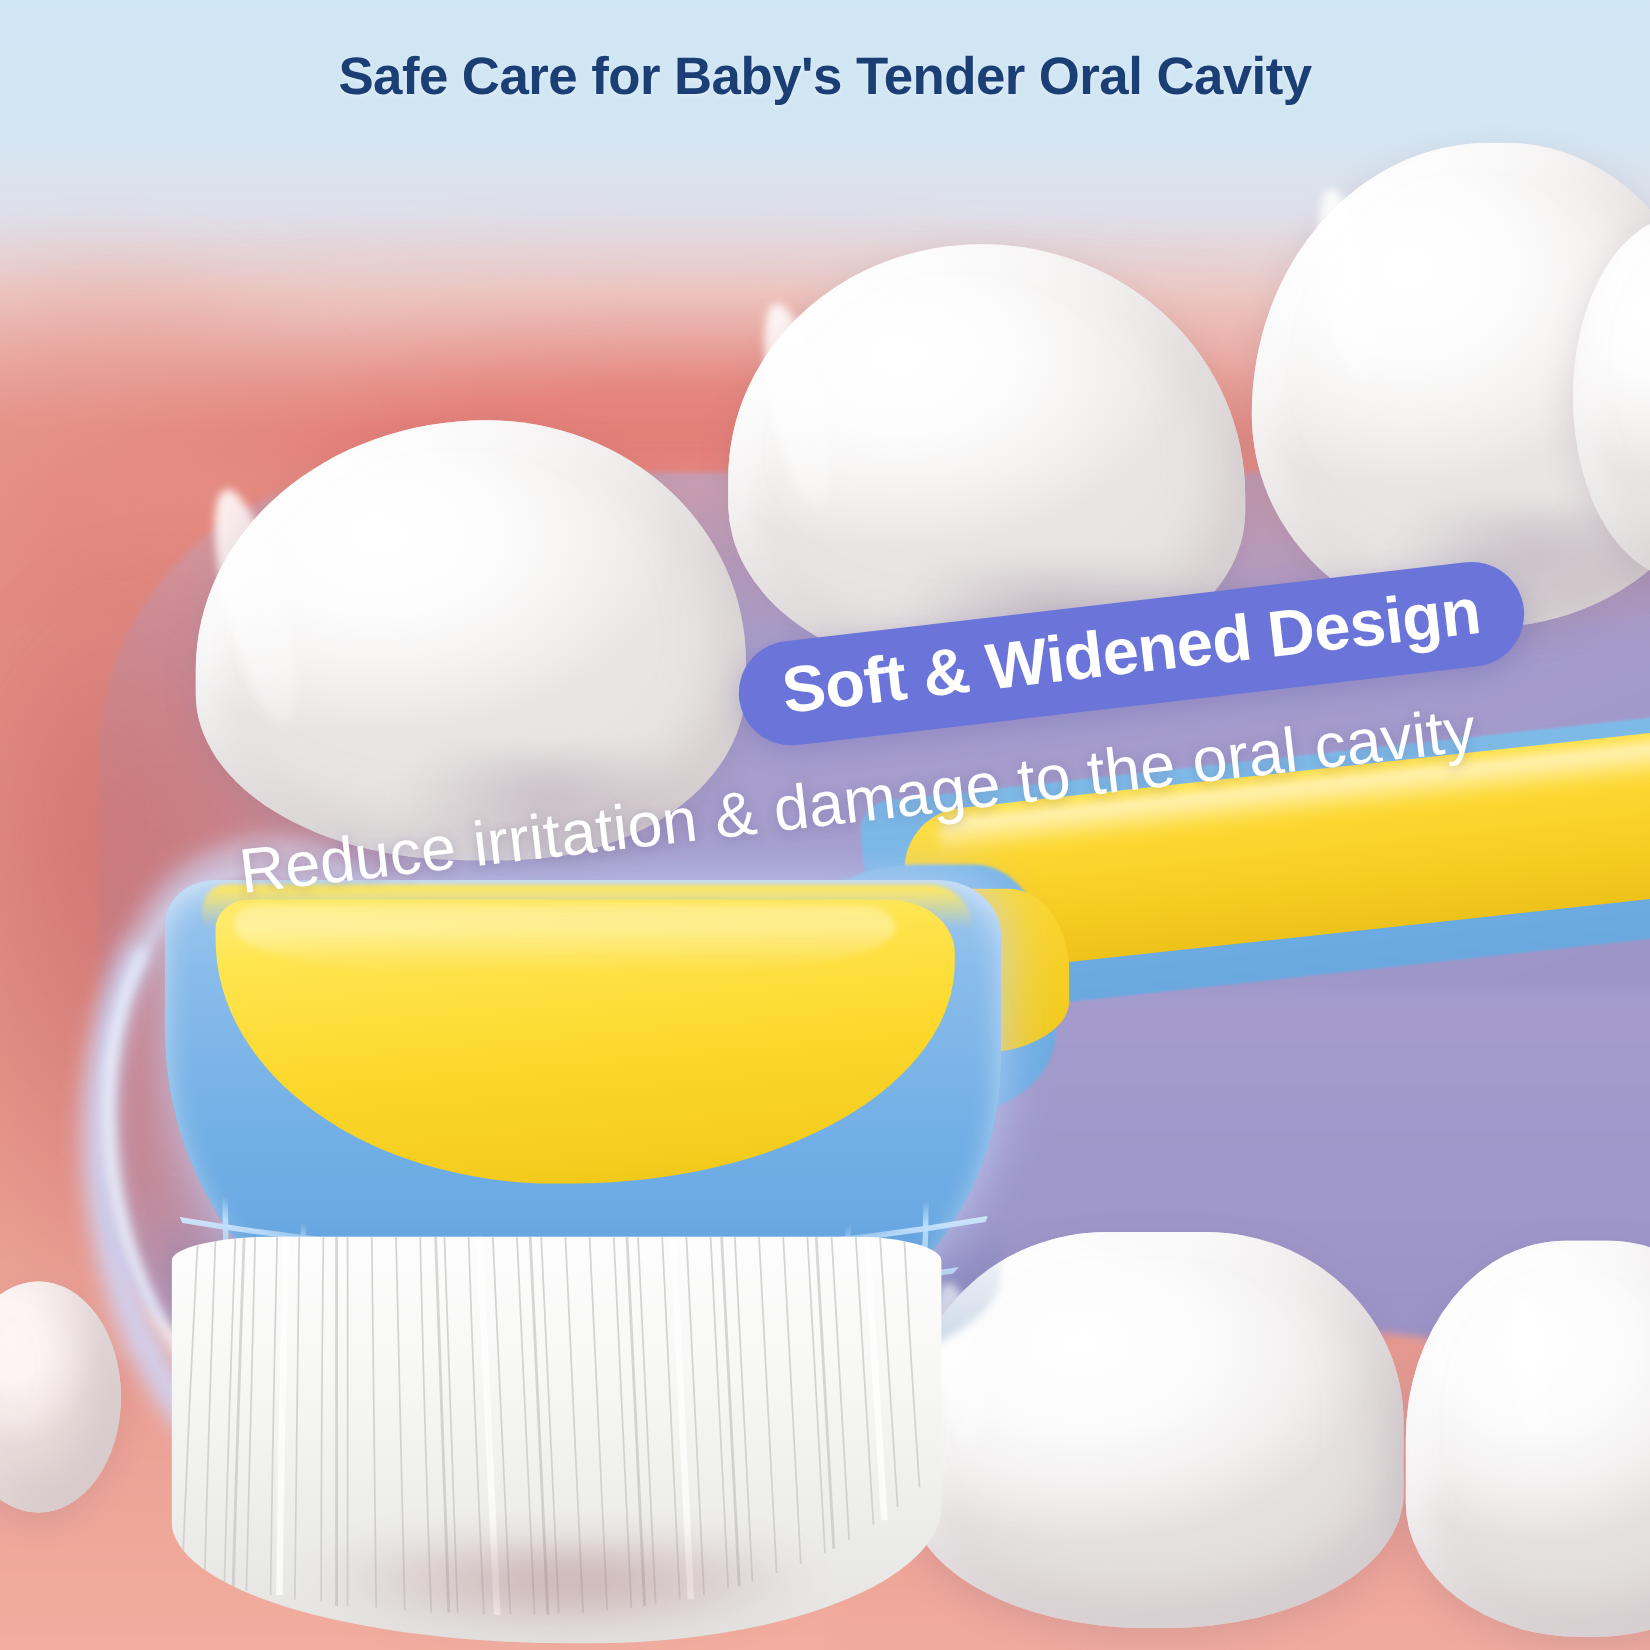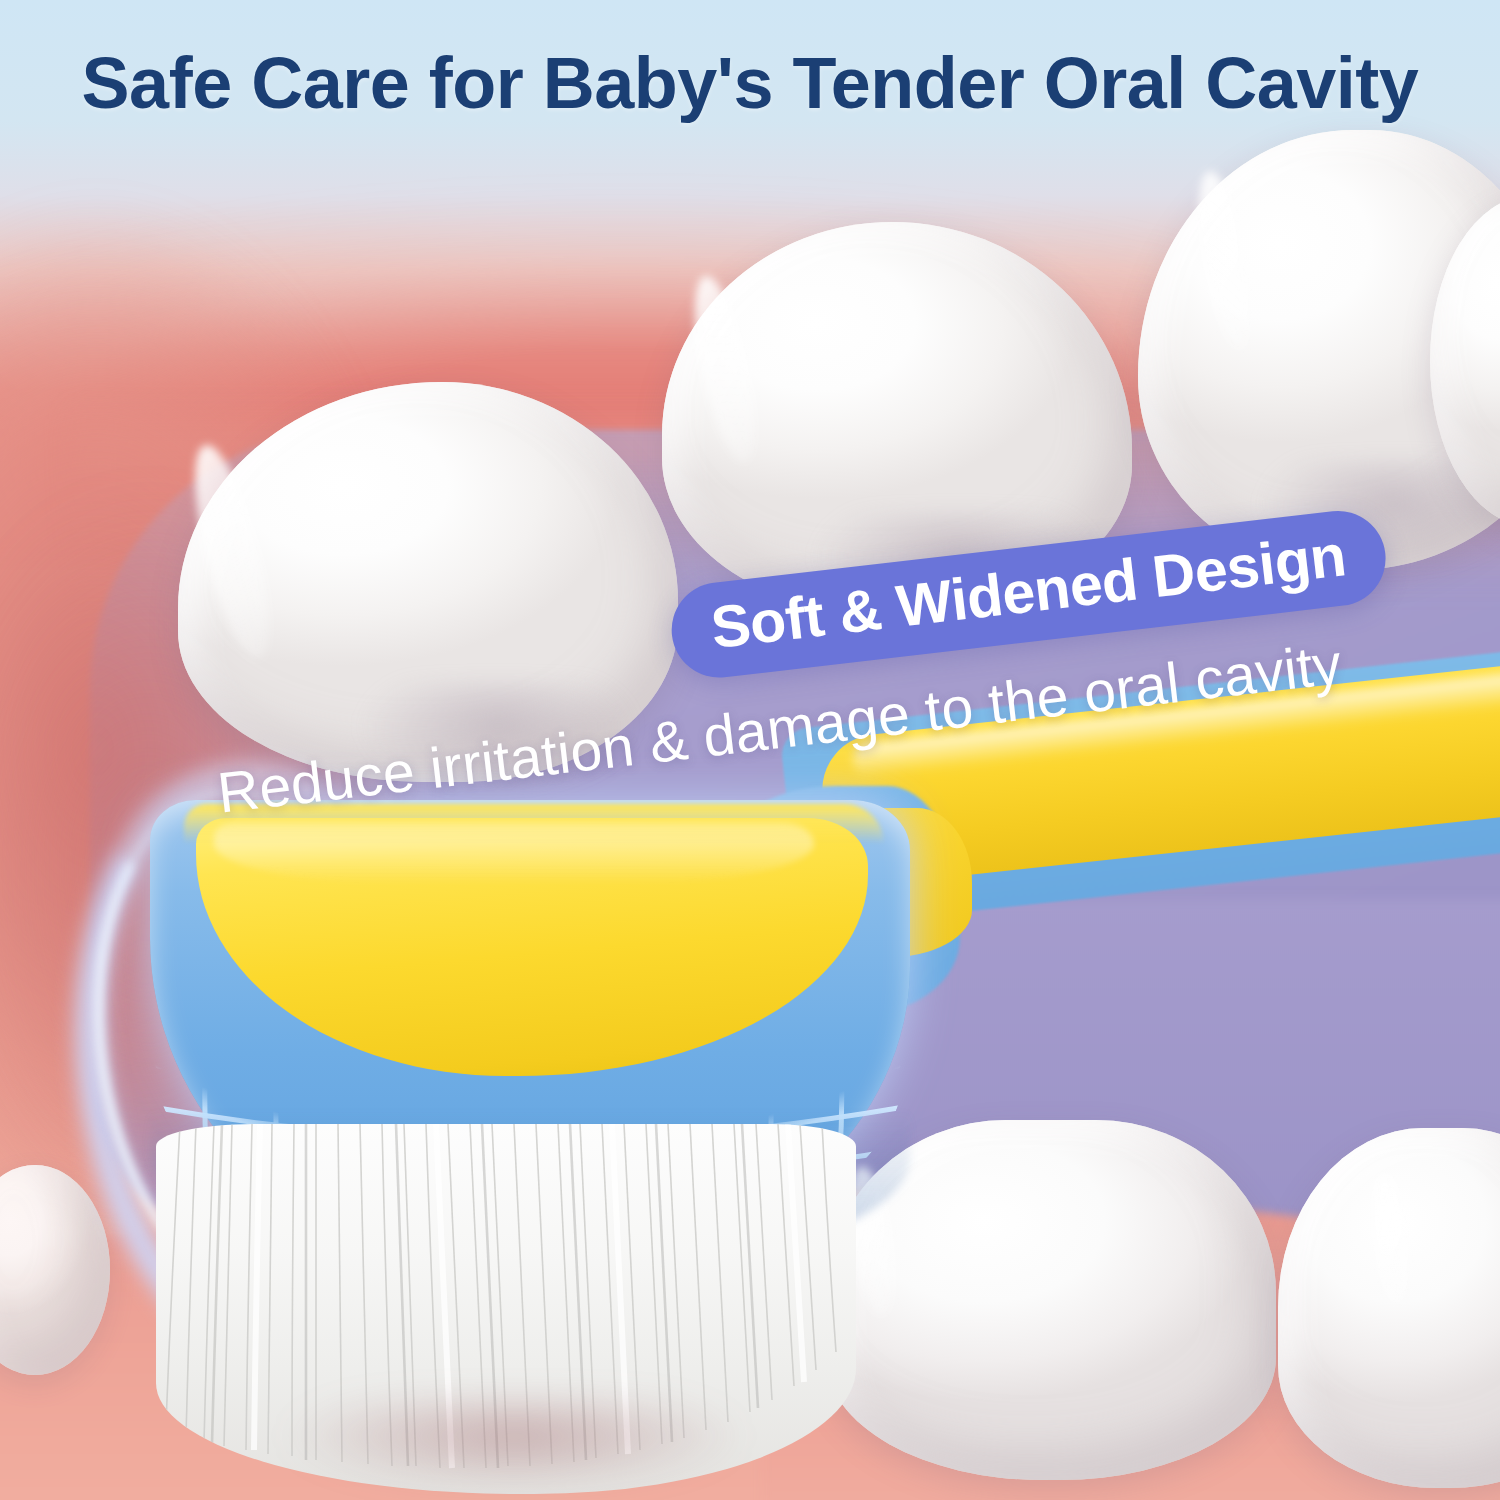--- a/index.html
+++ b/index.html
@@ -267,21 +267,21 @@
     background:radial-gradient(ellipse 46% 60% at 52% 30%, rgba(150,86,92,.40), rgba(150,86,92,0) 72%);
     filter:blur(16px);
   }
 
   
   #headline{
     position:absolute;left:0;top:42px;width:1500px;
     text-align:center;
     font-family:"Liberation Sans",sans-serif;
     font-weight:700;
-    font-size:72px;
+    font-size:48px;
     letter-spacing:-0.5px;
     color:#1b3f74;
     text-shadow:0 2px 4px rgba(255,255,255,.35);
     white-space:nowrap;
   }
 
   #badge{
     position:absolute;left:672px;top:588px;
     transform:rotate(-6.6deg);
     transform-origin:left center;

